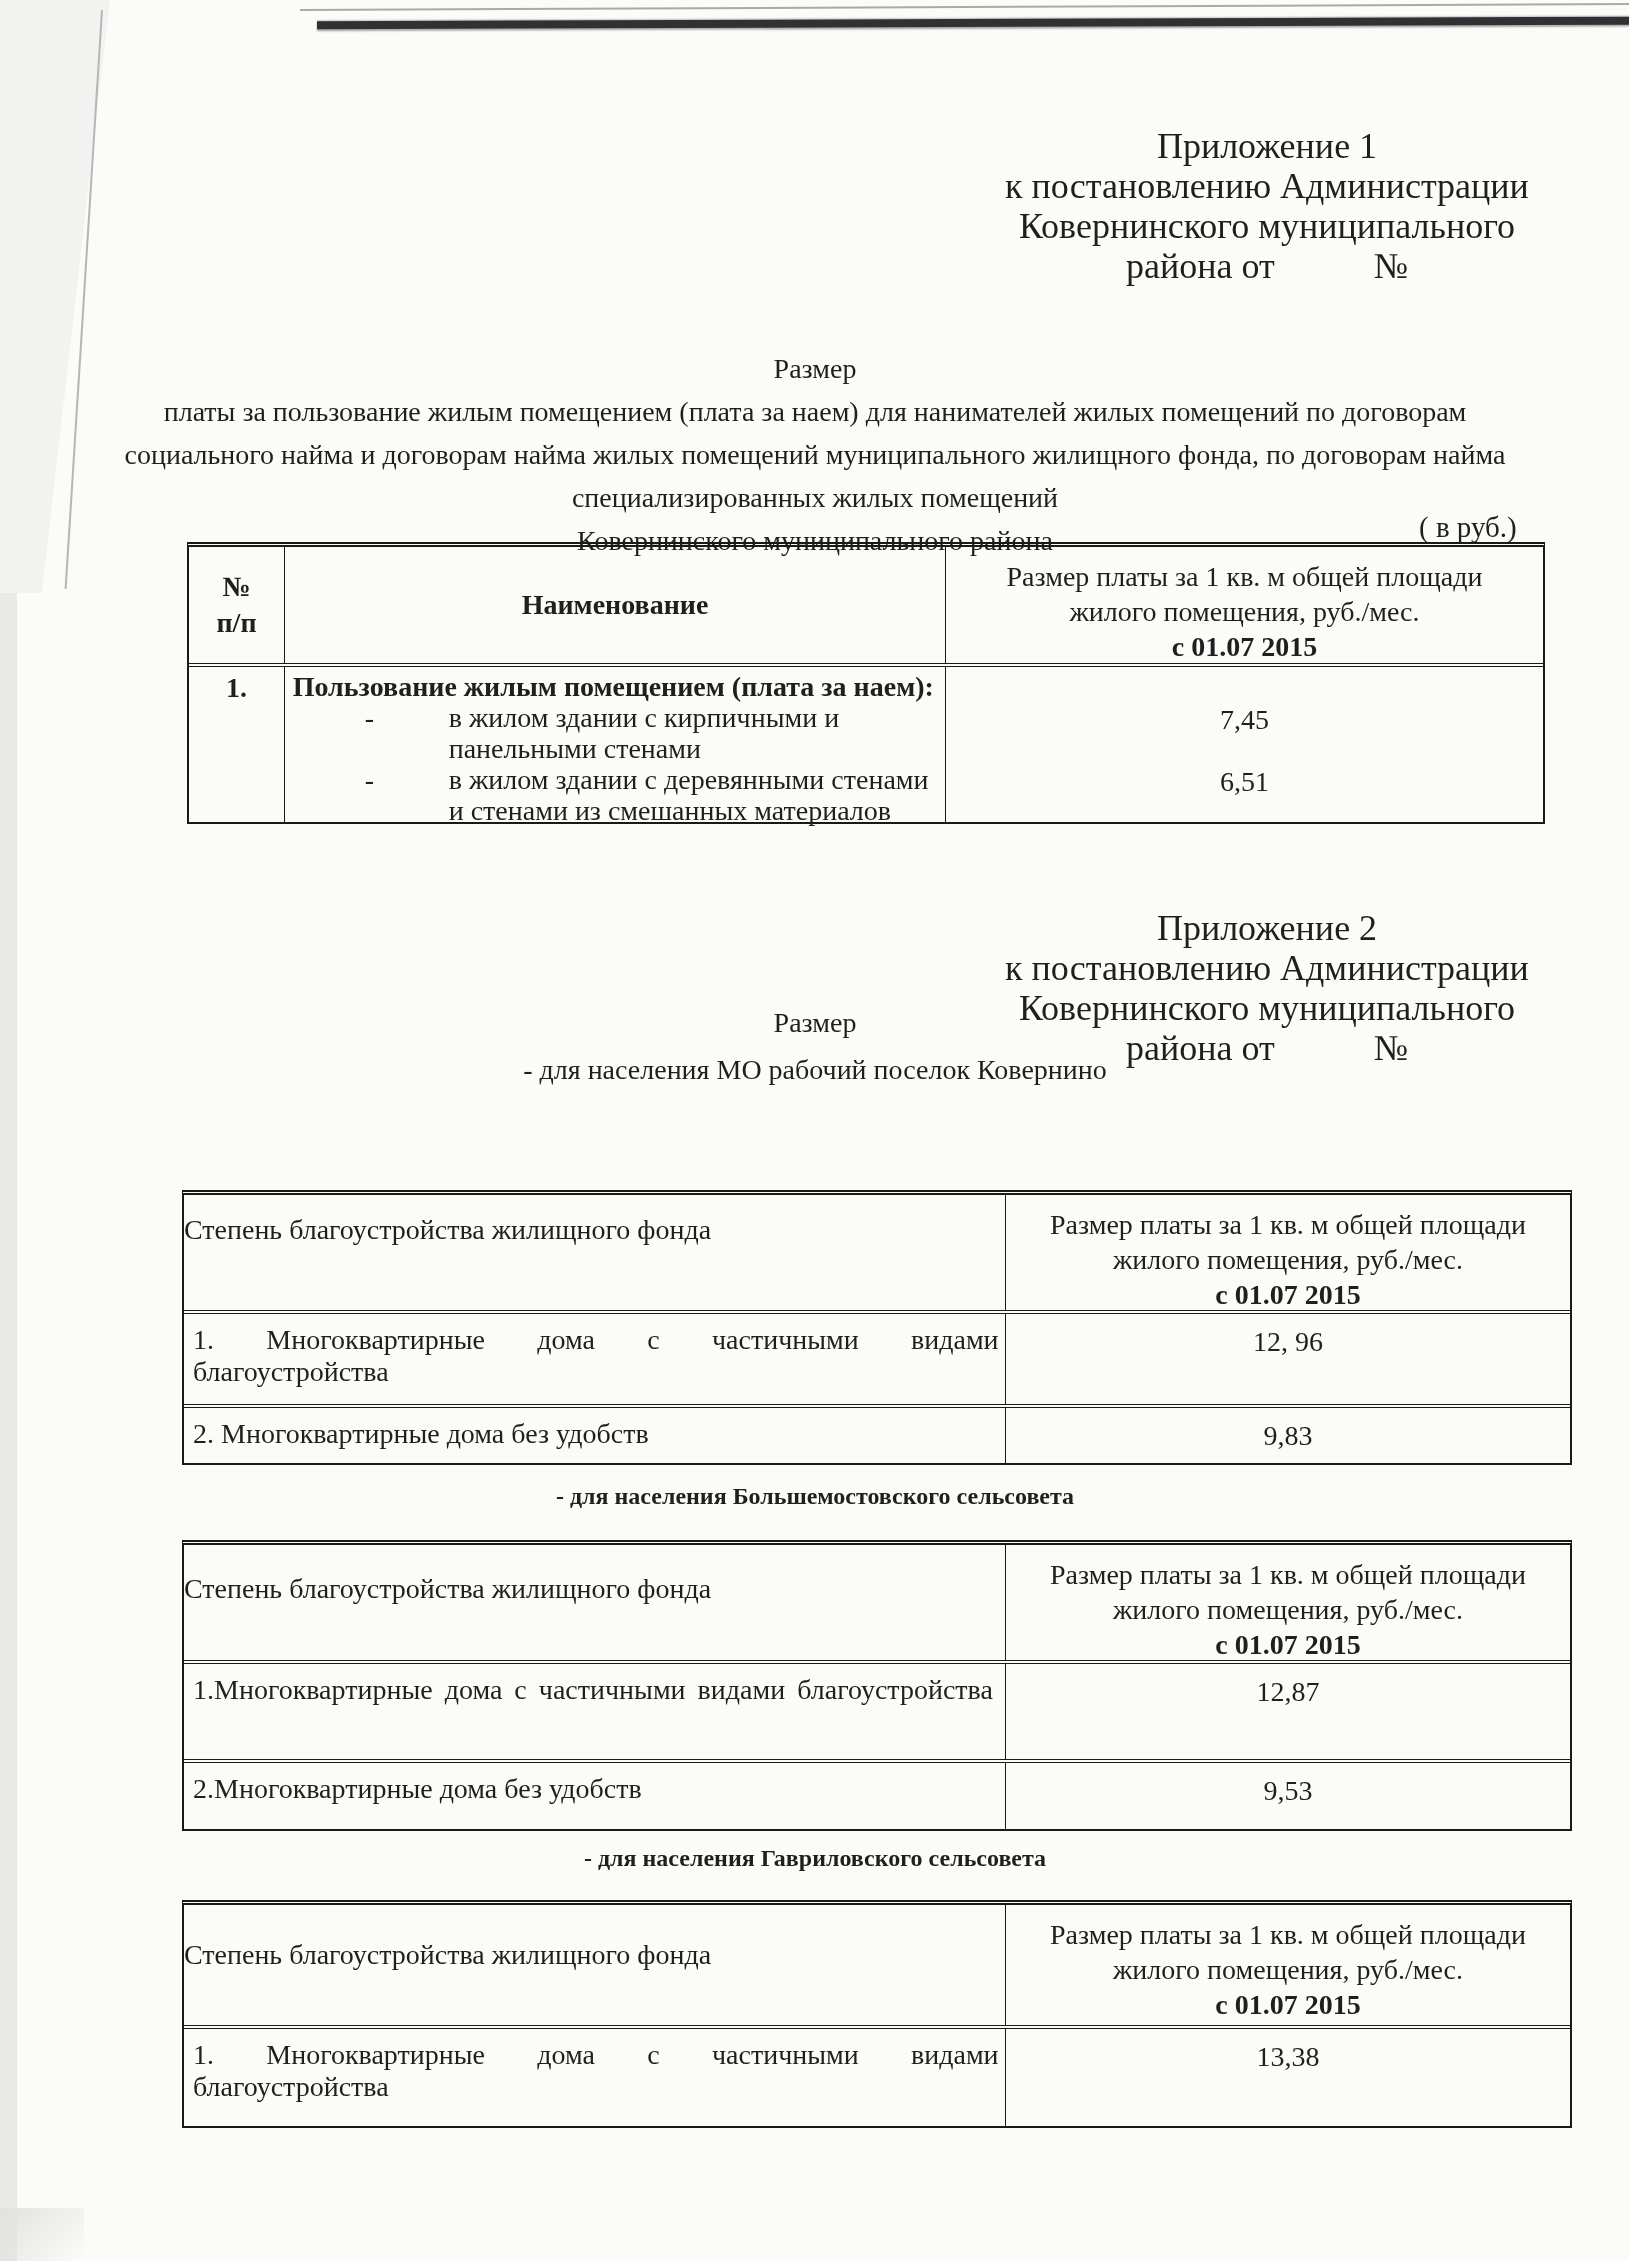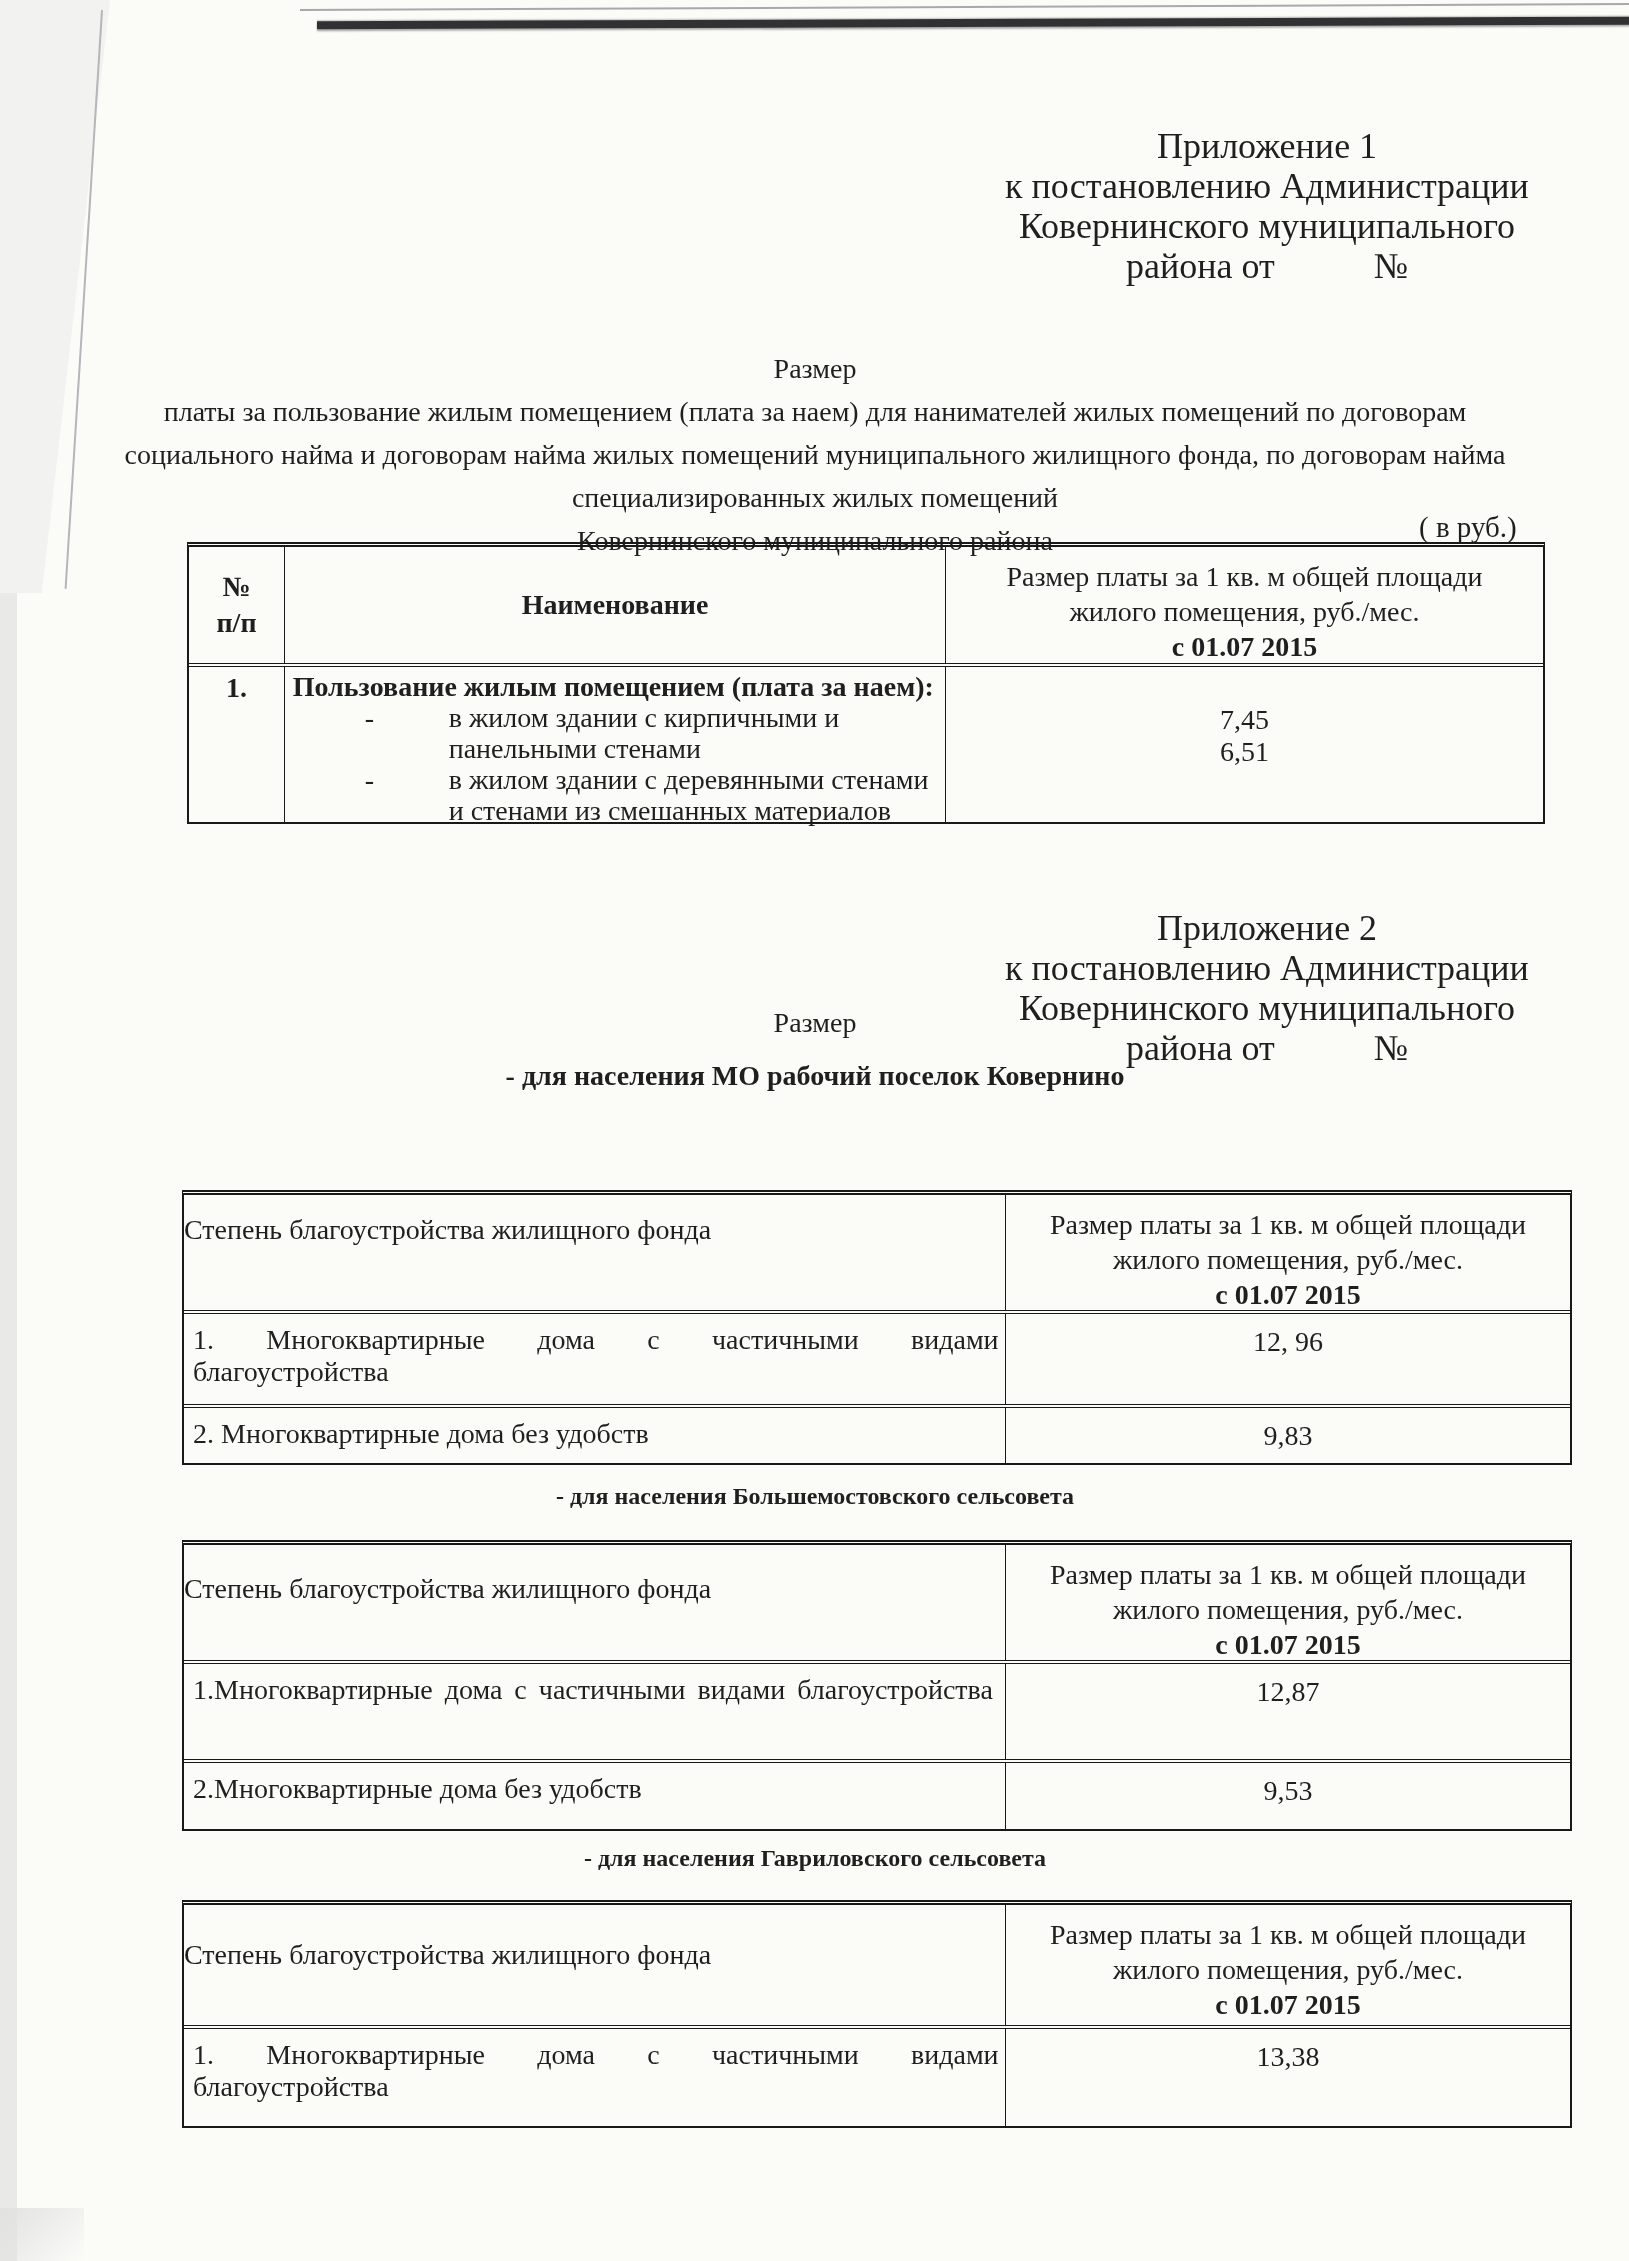--- a/index.html
+++ b/index.html
@@ -18,21 +18,21 @@
               transform:rotate(-0.2deg)}
   .bottom-smudge{left:0;top:2208px;width:84px;height:53px;
                  background:linear-gradient(135deg,#e2e2e0,rgba(255,255,255,0))}
   
   .appx{width:664px;text-align:center;font-size:36px;line-height:40px}
   .appx1{left:935px;top:126px}
   .appx2{left:935px;top:908px}
   .title-block{left:96px;width:1438px;text-align:center;font-size:28px}
   .title1{top:347px;line-height:43px}
   .title2{top:1003px;line-height:40px}
-  .subtitle{font-weight:bold;margin-top:13px}
+  .subtitle{font-weight:normal;margin-top:7px}
   .currency{left:1419px;top:511px;font-size:29px}
   .sec-heading{left:0;width:1630px;text-align:center;font-weight:bold;font-size:24px}
   .h-bolshe{top:1483px}
   .h-gavril{top:1845px}
   .b{font-weight:bold}
   
   .tbl{position:absolute;border:2.6px solid #191919;border-top:5.2px double #191919;
        box-sizing:border-box;font-size:28px;background:rgba(255,255,255,0)}
   .row{display:flex;box-sizing:border-box}
   .c{box-sizing:border-box}
@@ -47,21 +47,21 @@
   .t1-head .c2{display:flex;justify-content:center;align-items:center;font-weight:bold}
   .t1-head .c3{padding-top:11.6px;line-height:35px}
   .t1-body{height:155px}
   .t1-body .c1{text-align:center;padding-top:5.2px;font-weight:bold}
   .t1-body .c2{padding:3.9px 5.2px 0 7.7px;line-height:31px}
   .t1-title{font-weight:bold}
   .bullet{display:flex;margin-left:72px}
   .bullet .mk{flex:0 0 84px}
   .bullet .bt{flex:1;padding-right:1.3px}
   .t1-body .v1{margin-top:37px}
-  .t1-body .v2{}
+  .t1-body .v2{margin-top:30px}
   
   .tblX .cn{width:821px}
   .tblX .cv{flex:1;border-left:1.9px solid #191919;text-align:center}
   .tbl2{left:182px;top:1190px;width:1390px}
   .tbl3{left:182px;top:1540px;width:1390px}
   .tbl4{left:182px;top:1900px;width:1390px}
   .thead{border-bottom:4.5px double #191919}
   .tbl2 .thead{height:119px}
   .tbl3 .thead{height:119px}
   .tbl4 .thead{height:124px}

